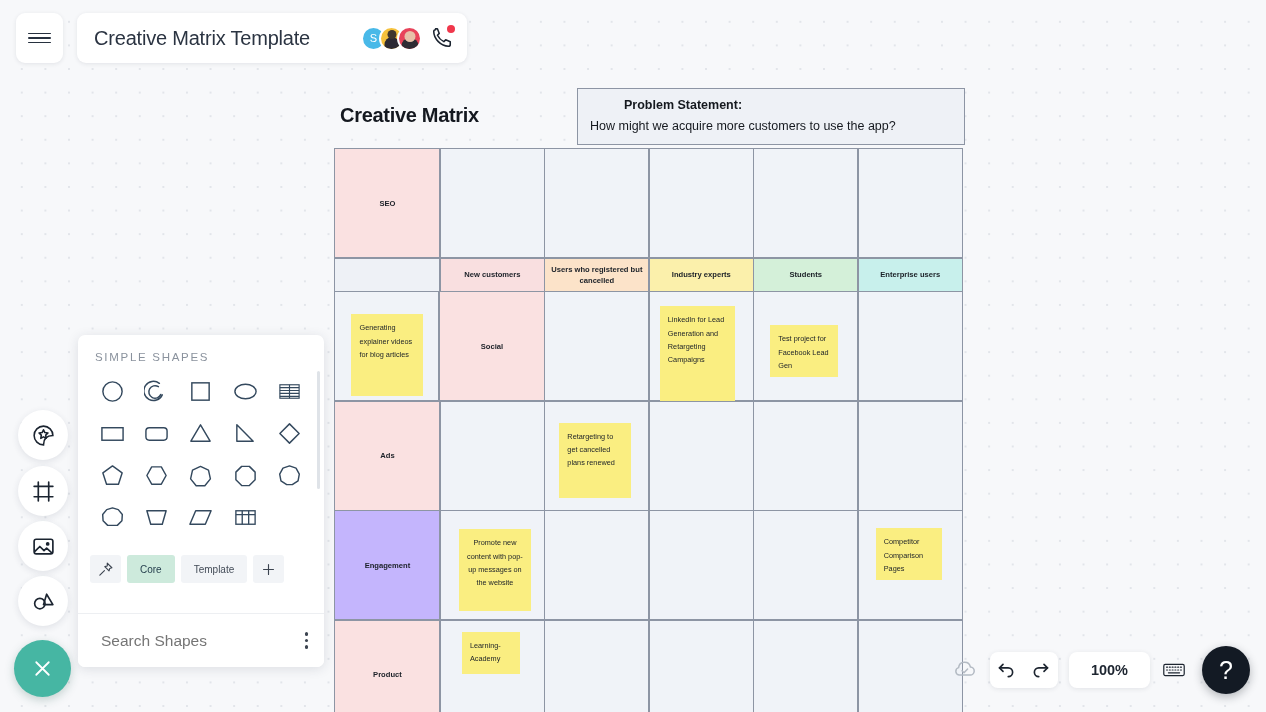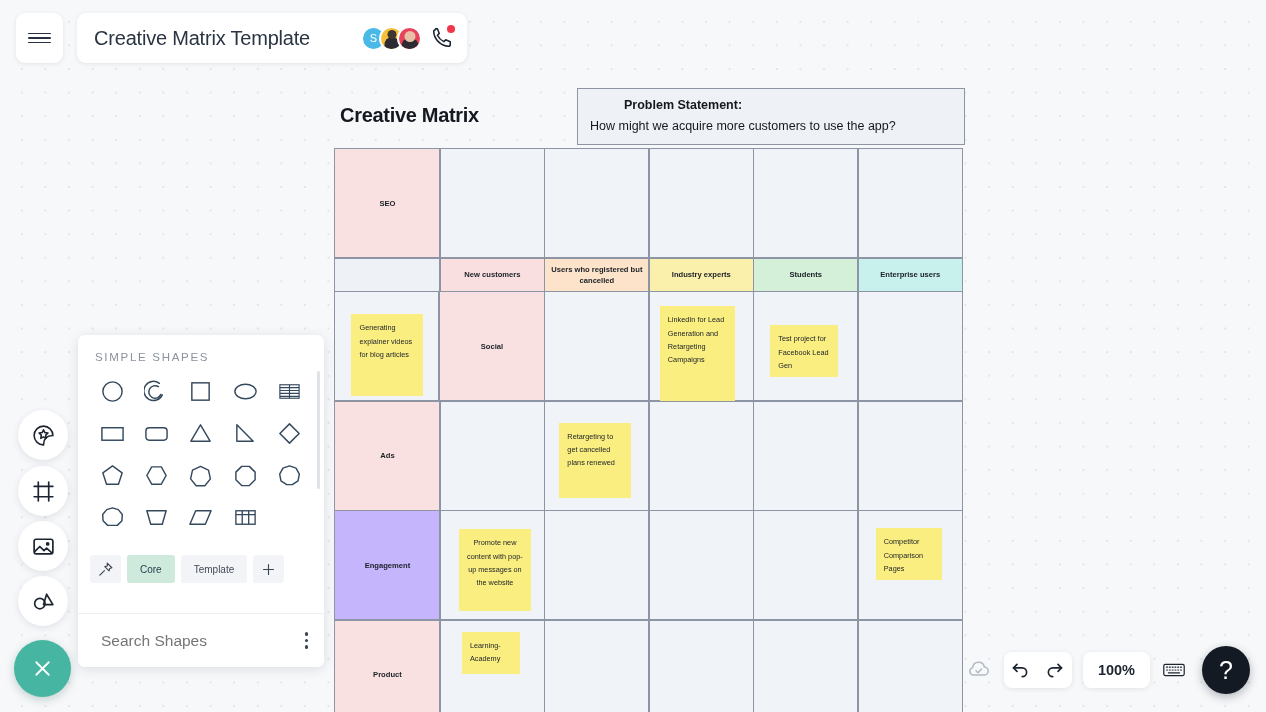--- a/index.html
+++ b/index.html
@@ -103,21 +103,21 @@
   .row-head { display:flex; align-items:center; justify-content:center; font-size:7.6px; font-weight:bold; color:#1b2027; }
   .w-label { width:106px; } .w-col { width:105px; }
   .cell-body { background:#f0f3f8; position:relative; }
 
   .note { position:absolute; background:#faee81; padding:7px 8px; font-size:7.3px; line-height:1.82; color:#1b2027; cursor:pointer; }
 
   
   .br-bar { position:absolute; right:16px; bottom:18px; display:flex; align-items:center; gap:11px; }
   .pill { background:#fff; border-radius:8px; box-shadow:0 1px 5px rgba(40,50,70,.10); display:flex; align-items:center; height:36px; }
   .pill-btn { width:34px; display:flex; align-items:center; justify-content:center; cursor:pointer; }
-  .zoom-pill { padding:0 15px; font-size:14.5px; font-weight:bold; color:#1d2530; cursor:pointer; }
+  .zoom-pill { padding:0 22px; font-size:14.5px; font-weight:bold; color:#1d2530; cursor:pointer; }
   .help-fab {
     width:48px; height:48px; border-radius:50%; background:#131a24; color:#fff;
     display:flex; align-items:center; justify-content:center; font-size:25px; cursor:pointer;
     box-shadow:0 3px 10px rgba(20,25,35,.3); margin-left:4px;
   }
   .ico-plain { cursor:pointer; display:flex; align-items:center; }
 </style>
 </head>
 <body>
 

